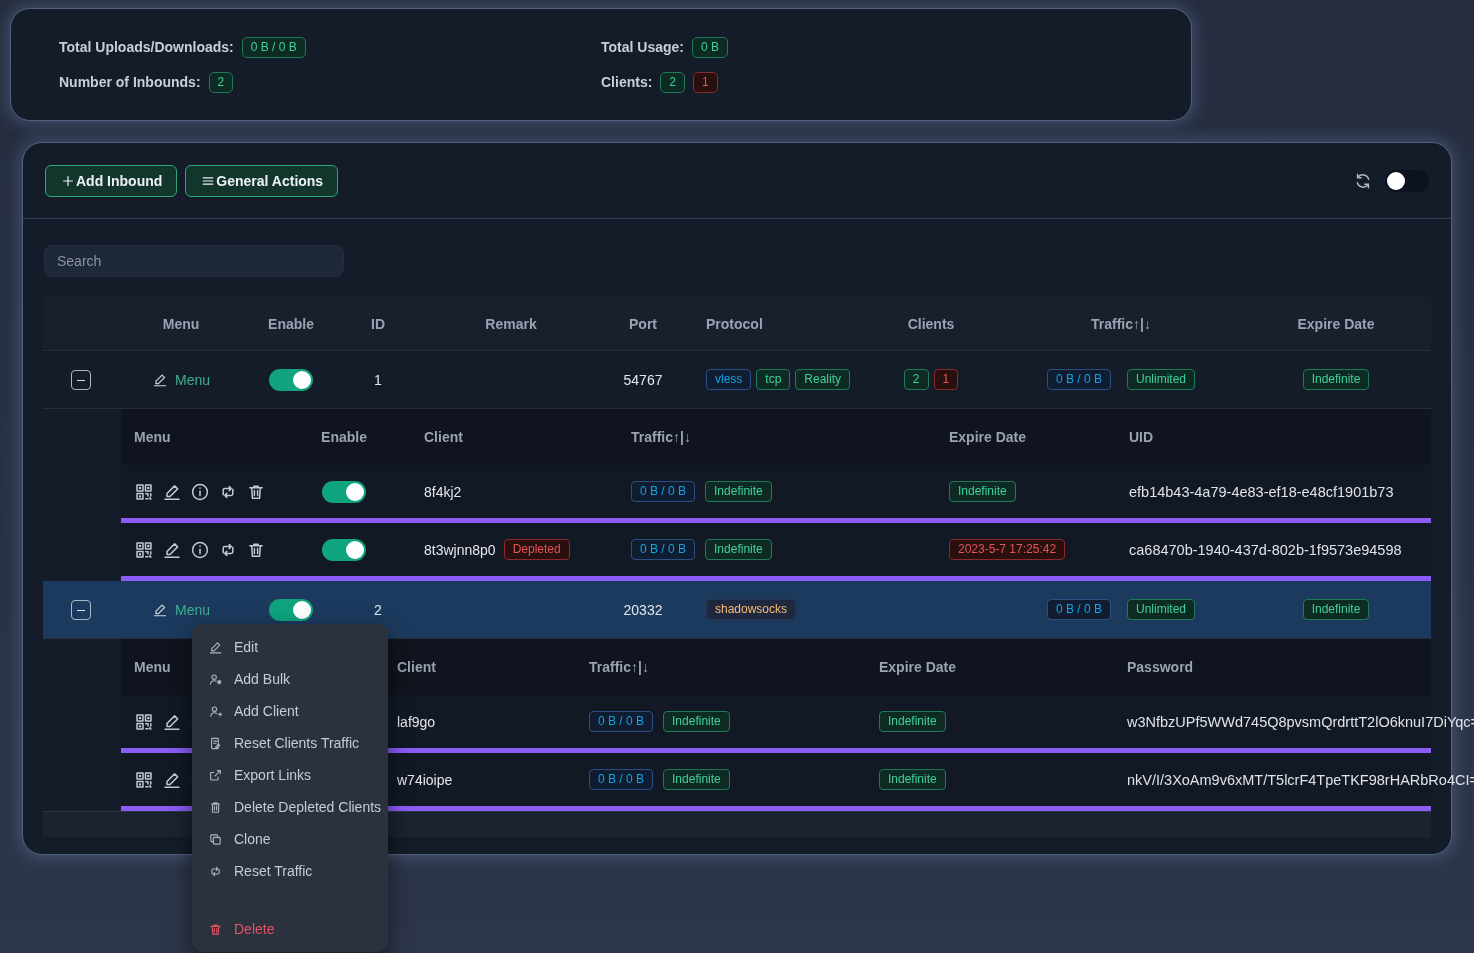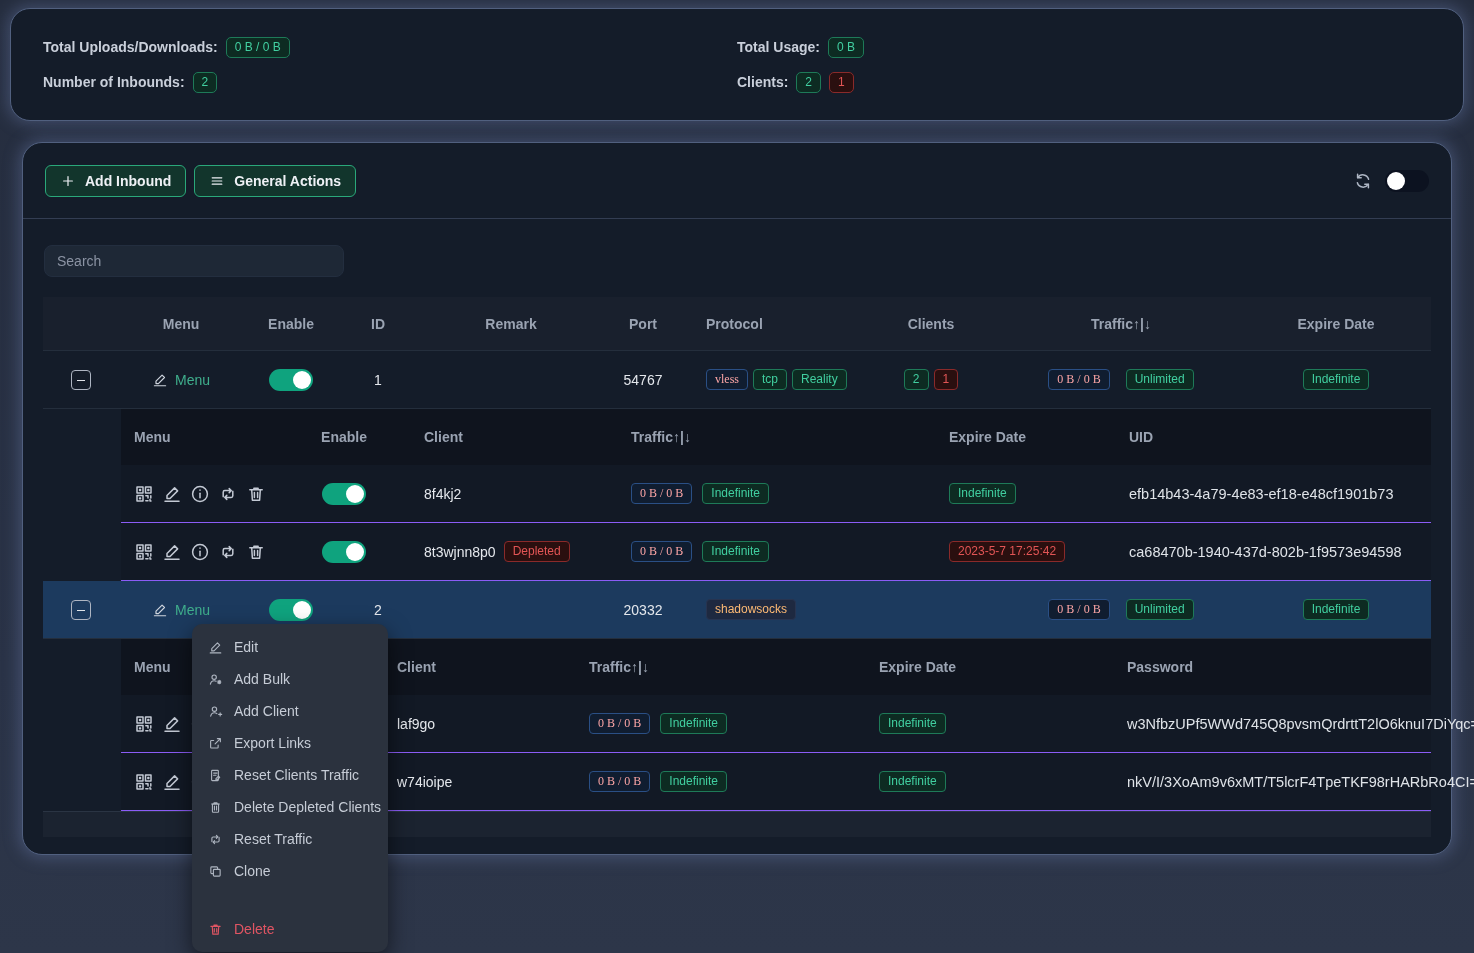--- a/index.html
+++ b/index.html
@@ -3,37 +3,37 @@
 <meta charset="utf-8">
 <style>
   * { margin:0; padding:0; box-sizing:border-box; }
   html,body { background:#272f40; }
   body { font-family:"Liberation Sans","DejaVu Sans",sans-serif; }
   .page { position:relative; width:1474px; height:953px; overflow:hidden;
           background:linear-gradient(180deg,#252d3e 0%, #2a3347 70%, #2d3649 100%); }
 
   .panel { background:#141c29; border:1px solid #51607f; border-radius:20px;
            box-shadow:0 0 16px 3px rgba(110,130,180,.38); }
-  .stats-panel { position:absolute; left:10px; top:8px; width:1454px; height:113px;
-                 display:grid; grid-template-columns:1fr 1fr; align-items:center; padding:0 32px; }
+  .stats-panel { position:absolute; left:10px; top:8px; width:1182px; height:113px;
+                 display:grid; grid-template-columns:1fr 1fr; align-items:center; padding:0 48px; }
   .stat-col { display:flex; flex-direction:column; gap:14px; }
   .stat-line { display:flex; align-items:center; gap:8px; color:#c9cfda; font-size:14px; font-weight:700; }
 
   .badge { display:inline-block; font-size:12px; font-weight:400; line-height:17px;
            padding:1px 8px; border-radius:5px; border:1px solid; white-space:nowrap; }
   .b-green { color:#41cfa0; border-color:#1e7a58; background:#0d2b22; }
   .b-red   { color:#e25555; border-color:#8a2a2a; background:#2a0f0f; }
-  .b-blue  { color:#fca5a5; border-color:#2a4f85; background:#101d30;font-family:Liberation Serif, serif; }
+  .b-blue  { color:#0ea5e9; border-color:#2a4f85; background:#101d30; }
   .b-navy  { color:#fdba74; border-color:#273450; background:#1e2940; }
   .b-sm { border-radius:4px; }
 
   .main-panel { position:absolute; left:22px; top:142px; width:1430px; height:713px; }
   .toolbar { height:76px; display:flex; align-items:center; padding:0 22px;
              border-bottom:1px solid #333d52; }
-  .btn { display:flex; align-items:center; gap:9px; height:32px; padding:0 14px;
+  .btn { display:flex; align-items:center; height:32px; padding:0 14px;
          background:#12352c; border:1px solid #2aa87a; border-radius:6px;
          color:#eef1f5; font-size:14px; font-weight:600; cursor:pointer; }
   .btn + .btn { margin-left:8px; }
   .toolbar-right { margin-left:auto; display:flex; align-items:center; gap:12px; }
   .icon-btn { color:#aeb6c4; display:flex; }
 
   .switch { position:relative; width:44px; height:22px; border-radius:12px; background:#0fa37e; cursor:pointer; }
   .switch .knob { position:absolute; top:2px; right:2px; width:18px; height:18px; border-radius:50%; background:#fff; }
   .switch.off { background:#0c1220; }
   .switch.off .knob { right:auto; left:2px; }
@@ -51,21 +51,21 @@
   .g-main > .c-protocol { justify-content:flex-start; padding-left:25px; }
   .h-main { height:54px; }
   .r-main { height:58px; }
   .r-selected { background:#1c3a5e; }
 
   .subtable { margin-left:78px; background:#121925; }
   .g-sub1 { display:grid; grid-template-columns:180px 86px 174px 280px 220px 1fr; align-items:center; }
   .g-sub2 { display:grid; grid-template-columns:180px 86px 190px 280px 250px 1fr; align-items:center; }
   .g-sub1 > div, .g-sub2 > div { display:flex; align-items:center; gap:8px; }
   .h-sub { height:56px; background:#0f141e; color:#9aa3b2; font-weight:700; }
-  .r-sub { height:58px; border-bottom:1px solid #8b5cf6; }
+  .r-sub { height:58px; border-bottom:5px solid #8b5cf6; }
   .c-menu { padding-left:13px; }
   .c-enable { justify-content:center; }
   .g-sub1 .c-client { padding-left:37px; }
   .g-sub1 .c-traffic { padding-left:70px; gap:10px; }
   .g-sub1 .c-expire { padding-left:108px; }
   .g-sub1 .c-last { padding-left:68px; }
   .g-sub2 .c-client { padding-left:10px; }
   .g-sub2 .c-traffic { padding-left:12px; gap:10px; }
   .g-sub2 .c-expire { padding-left:22px; }
   .g-sub2 .c-last { padding-left:20px; }
@@ -492,48 +492,48 @@
       <span>Add Bulk</span>
     </div>
     <div class="ctx-item">
       <svg class="ic ic14">
           <use href="#i-user-add"></use>
         </svg>
       <span>Add Client</span>
     </div>
     <div class="ctx-item">
       <svg class="ic ic14">
+          <use href="#i-doc-reset"></use>
+        </svg>
+      <span>Reset Clients Traffic</span>
+    </div>
+    <div class="ctx-item">
+      <svg class="ic ic14">
           <use href="#i-export"></use>
         </svg>
       <span>Export Links</span>
     </div>
     <div class="ctx-item">
       <svg class="ic ic14">
-          <use href="#i-doc-reset"></use>
-        </svg>
-      <span>Reset Clients Traffic</span>
-    </div>
-    <div class="ctx-item">
-      <svg class="ic ic14">
           <use href="#i-bin"></use>
         </svg>
       <span>Delete Depleted Clients</span>
     </div>
     <div class="ctx-item">
       <svg class="ic ic14">
+          <use href="#i-clone"></use>
+        </svg>
+      <span>Clone</span>
+    </div>
+    <div class="ctx-item">
+      <svg class="ic ic14">
           <use href="#i-repeat"></use>
         </svg>
       <span>Reset Traffic</span>
     </div>
-    <div class="ctx-item">
-      <svg class="ic ic14">
-          <use href="#i-clone"></use>
-        </svg>
-      <span>Clone</span>
-    </div>
     <div class="ctx-item danger">
       <svg class="ic ic14">
           <use href="#i-trash"></use>
         </svg>
       <span>Delete</span>
     </div>
   </div>
 
 </div>
 

